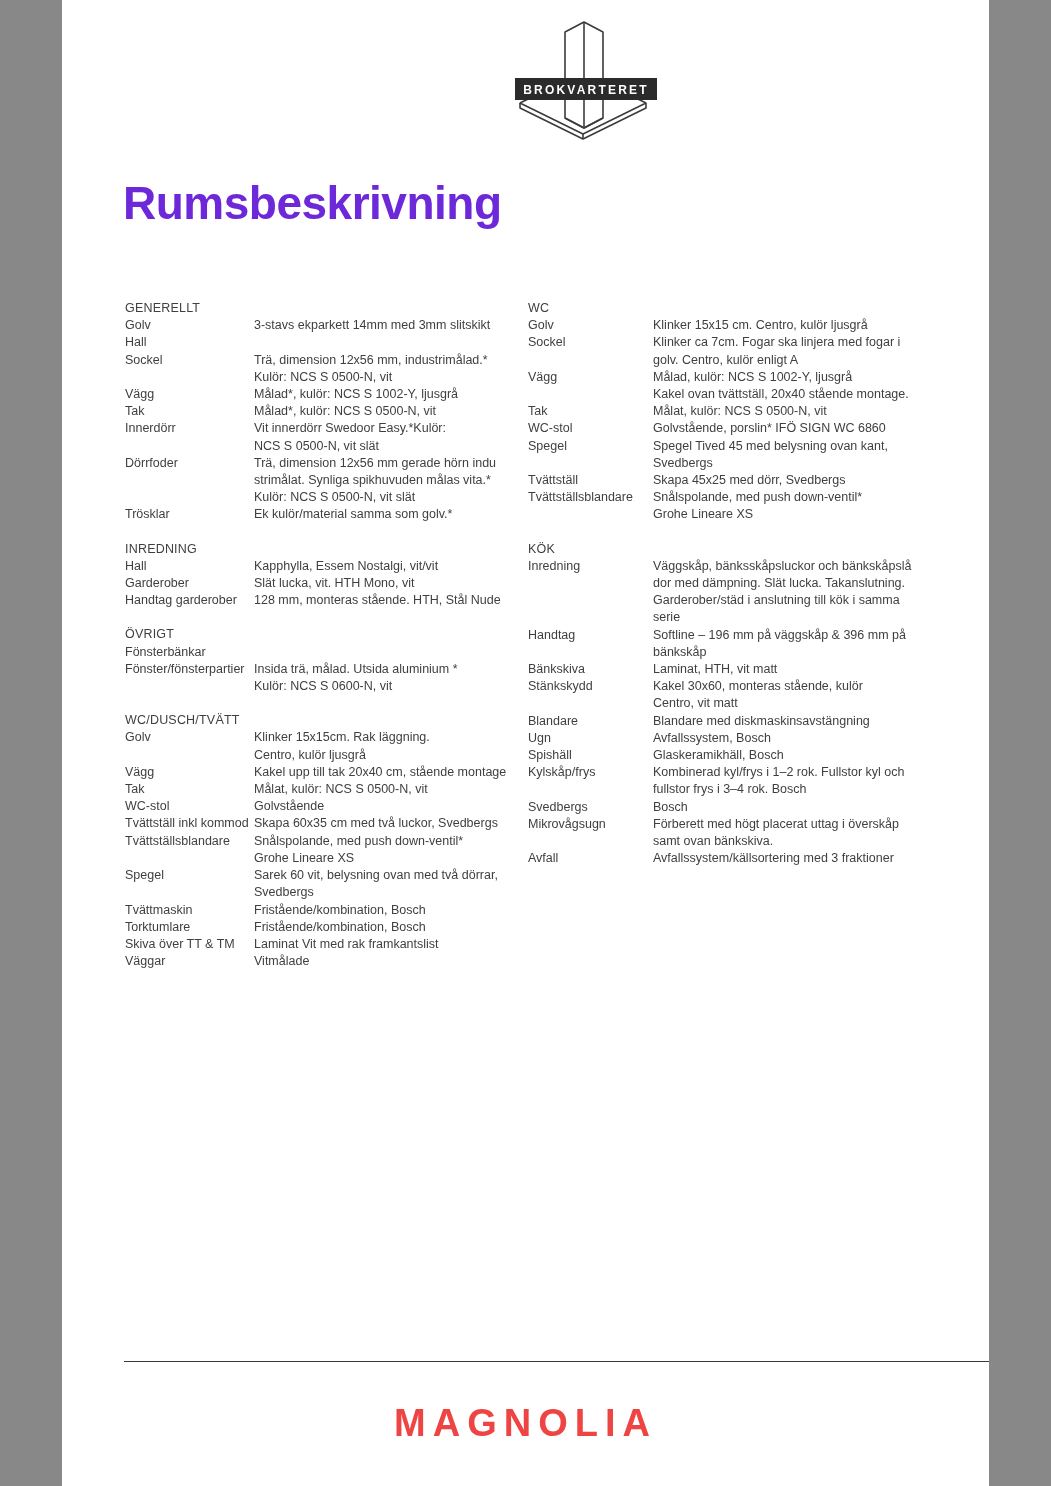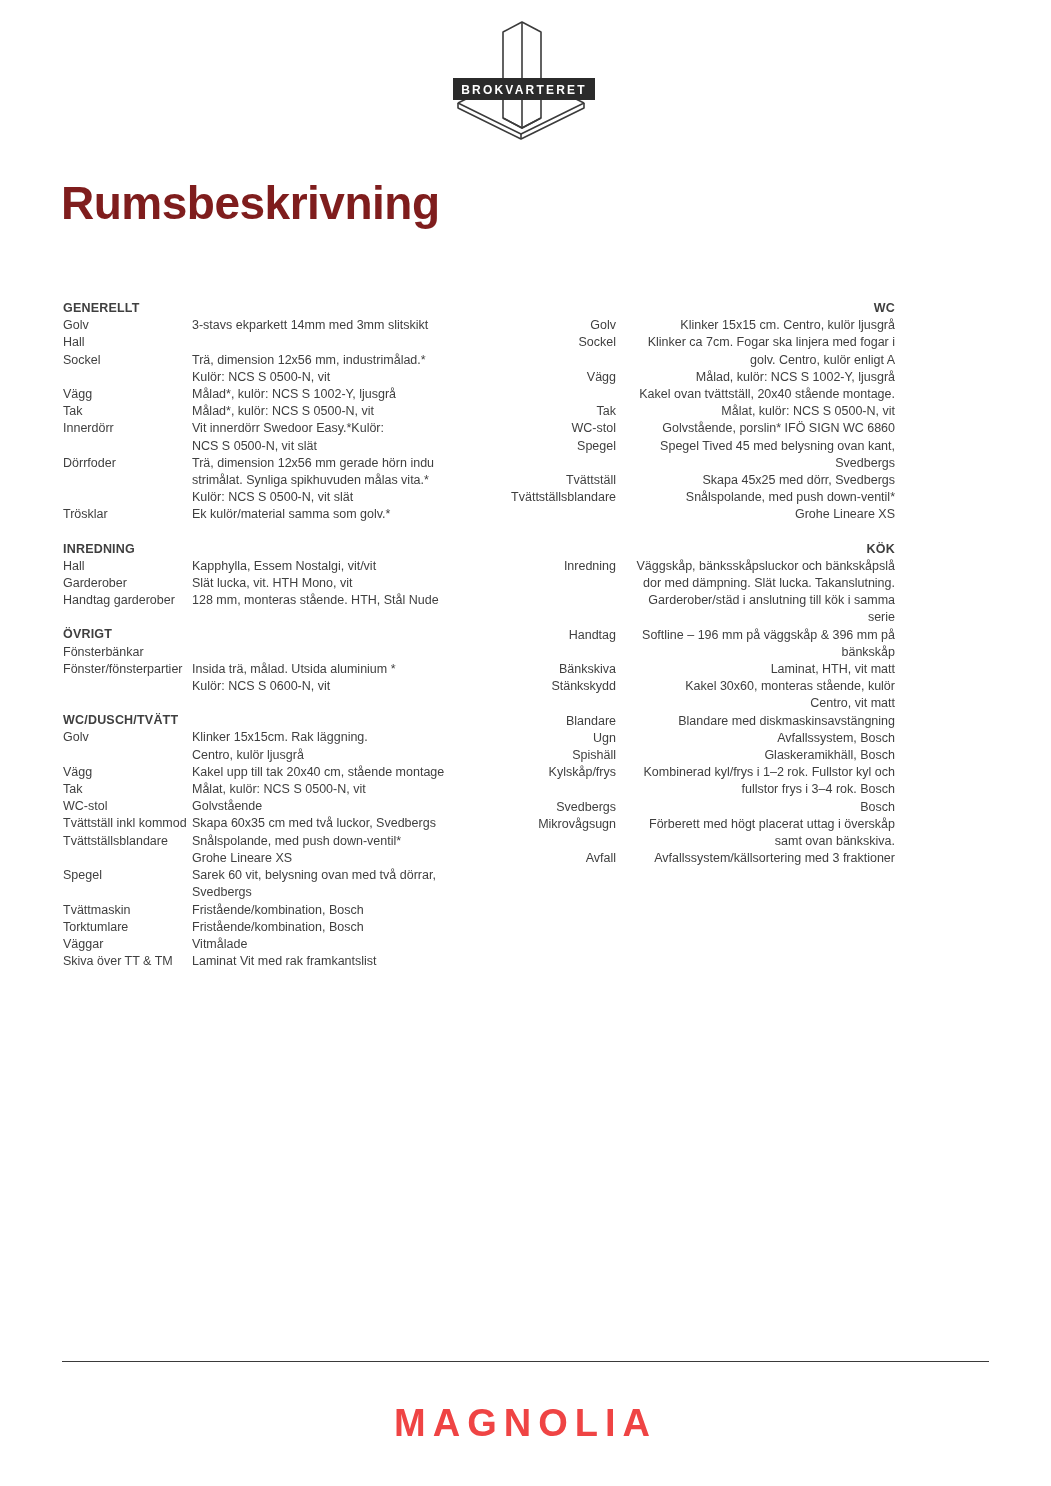--- a/index.html
+++ b/index.html
@@ -1,36 +1,36 @@
 <!DOCTYPE html>
 <html><head>
 <meta charset="utf-8">
 <style>
   html,body { margin:0; padding:0; background:#888; }
   .page {
     position:relative;
-    width:1051px; height:1486px;
+    width:927px; height:1486px;
     margin:0 auto;
     background:#ffffff;
     font-family:"Liberation Sans","DejaVu Sans",sans-serif;
     color:#3f3f3f;
     overflow:hidden;
   }
   .logo { position:absolute; left:448px; top:12px; width:152px; height:132px; }
   .page-title {
     position:absolute; left:61px; top:180px; margin:0;
     font-size:46px; font-weight:600; letter-spacing:-0.5px;
-    color:#7f1d1d; line-height:1;
+    color:#6d28d9; line-height:1;
   }
   .col { position:absolute; top:300px; font-size:12.5px; line-height:17.2px; }
   .col-left  { left:63px;  width:398px; --label-w:129px; }
-  .col-right { left:495px; width:400px;text-align:right; --label-w:125px; }
+  .col-right { left:466px; width:400px; --label-w:125px; }
   .spec-section { margin:0 0 17px 0; }
   .spec-heading {
-    margin:0; font-size:12.5px; font-weight:700; line-height:17.2px;
+    margin:0; font-size:12.5px; font-weight:400; line-height:17.2px;
     letter-spacing:0.2px;
   }
   .spec-row { display:grid; grid-template-columns: var(--label-w) 1fr; }
   .spec-label { padding-right:4px; }
   .spec-value { white-space:pre-line; }
   .footer-rule {
     position:absolute; left:62px; top:1361px; width:927px; height:0;
     border:none; border-top:1.4px solid #3a3a3a; margin:0;
   }
   .footer-brand {
@@ -193,27 +193,27 @@
     <div class="spec-label">Tvättmaskin</div>
     <div class="spec-value">Fristående/kombination, Bosch</div>
   </div>
 
   <div class="spec-row">
     <div class="spec-label">Torktumlare</div>
     <div class="spec-value">Fristående/kombination, Bosch</div>
   </div>
 
   <div class="spec-row">
+    <div class="spec-label">Skiva över TT &amp; TM</div>
+    <div class="spec-value">Laminat Vit med rak framkantslist</div>
+  </div>
+
+  <div class="spec-row">
     <div class="spec-label">Väggar</div>
     <div class="spec-value">Vitmålade</div>
-  </div>
-
-  <div class="spec-row">
-    <div class="spec-label">Skiva över TT &amp; TM</div>
-    <div class="spec-value">Laminat Vit med rak framkantslist</div>
   </div>
 </div>
   </section>
 </div>
   <div class="col col-right">
   <section class="spec-section">
     <h2 class="spec-heading">WC</h2>
     <div class="spec-rows">
   <div class="spec-row">
     <div class="spec-label">Golv</div>

